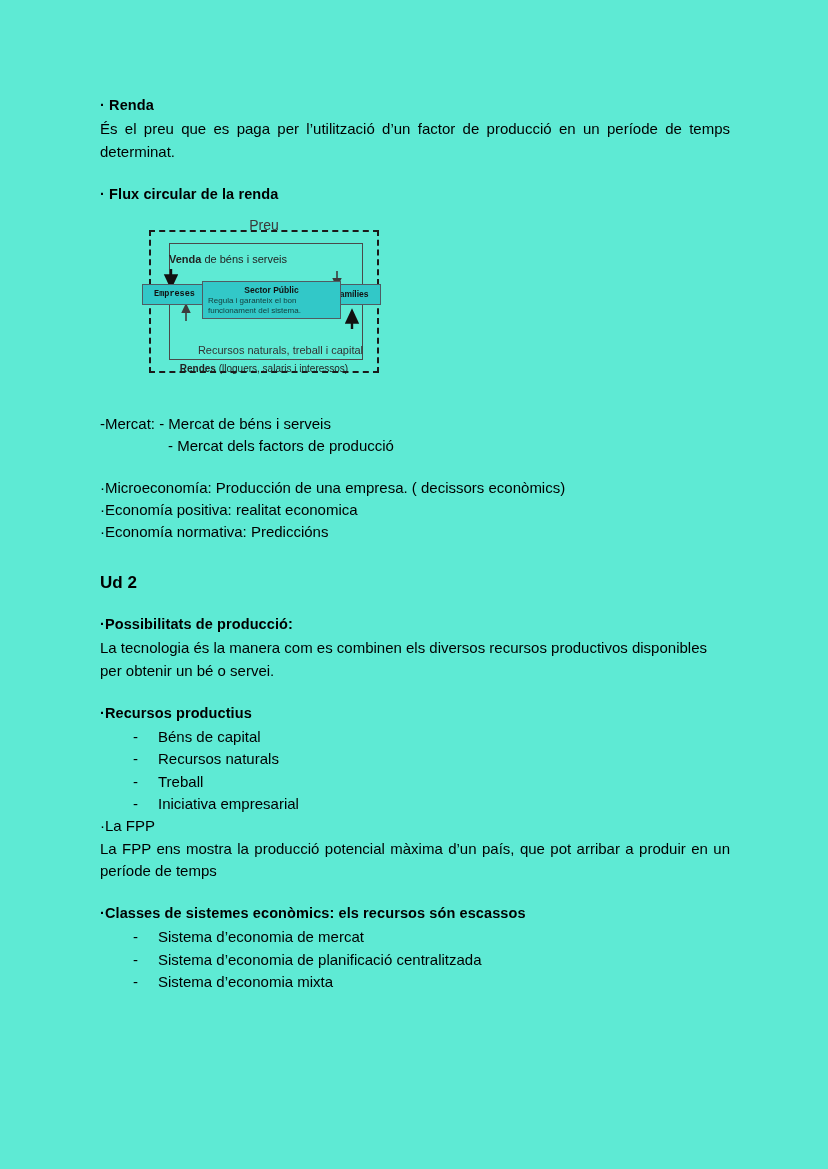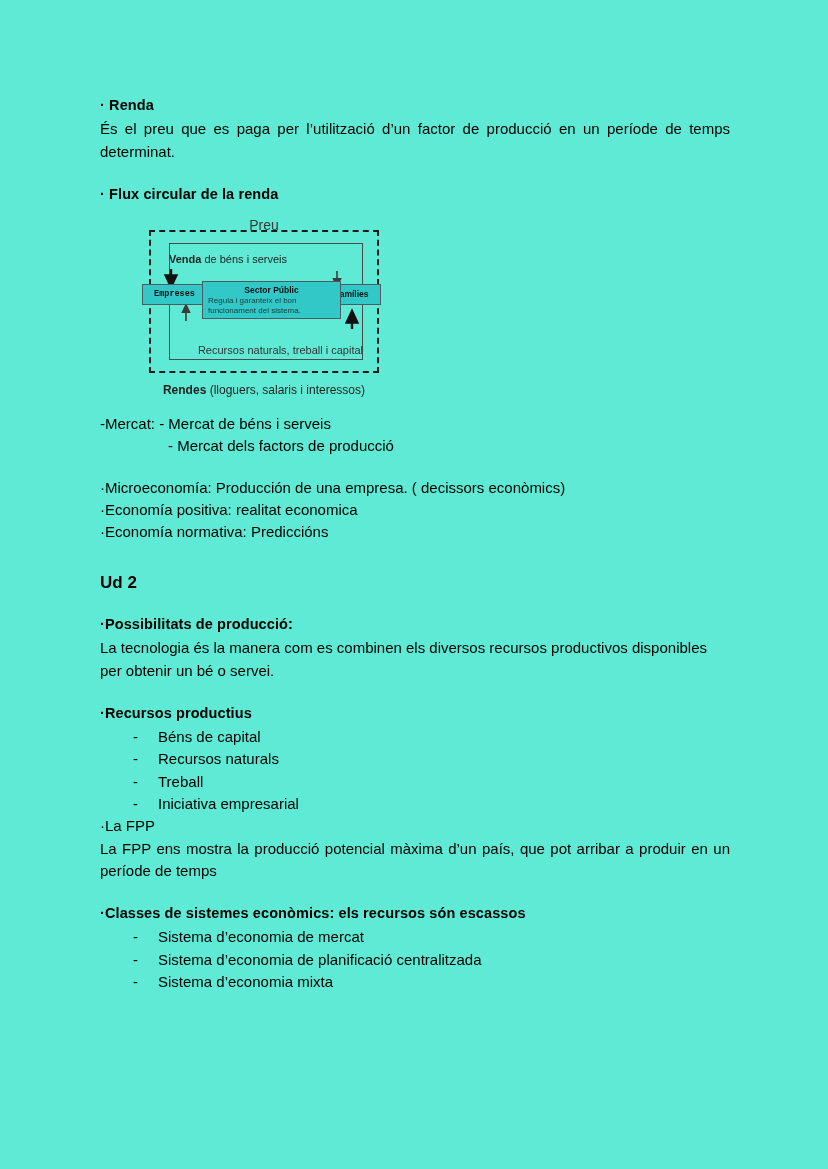--- a/index.html
+++ b/index.html
@@ -126,24 +126,24 @@
     width: 194px;
     text-align: right;
     font-size: 11px;
     color: #333;
     line-height: 1.2;
     margin-top: 8px;
   }
   .lbl-rendes {
     position: absolute;
     left: 0px;
-    top: 166px;
+    top: 146px;
     width: 244px;
     text-align: center;
-    font-size: 12px;
+    font-size: 10px;
     color: #222;
     line-height: 1.2;
   }
   .lbl-rendes b { font-weight: bold; }
 
   .box-teal {
     position: absolute;
     background: #32C8C8;
     border: 1.2px solid #4f5b63;
     box-sizing: border-box;

